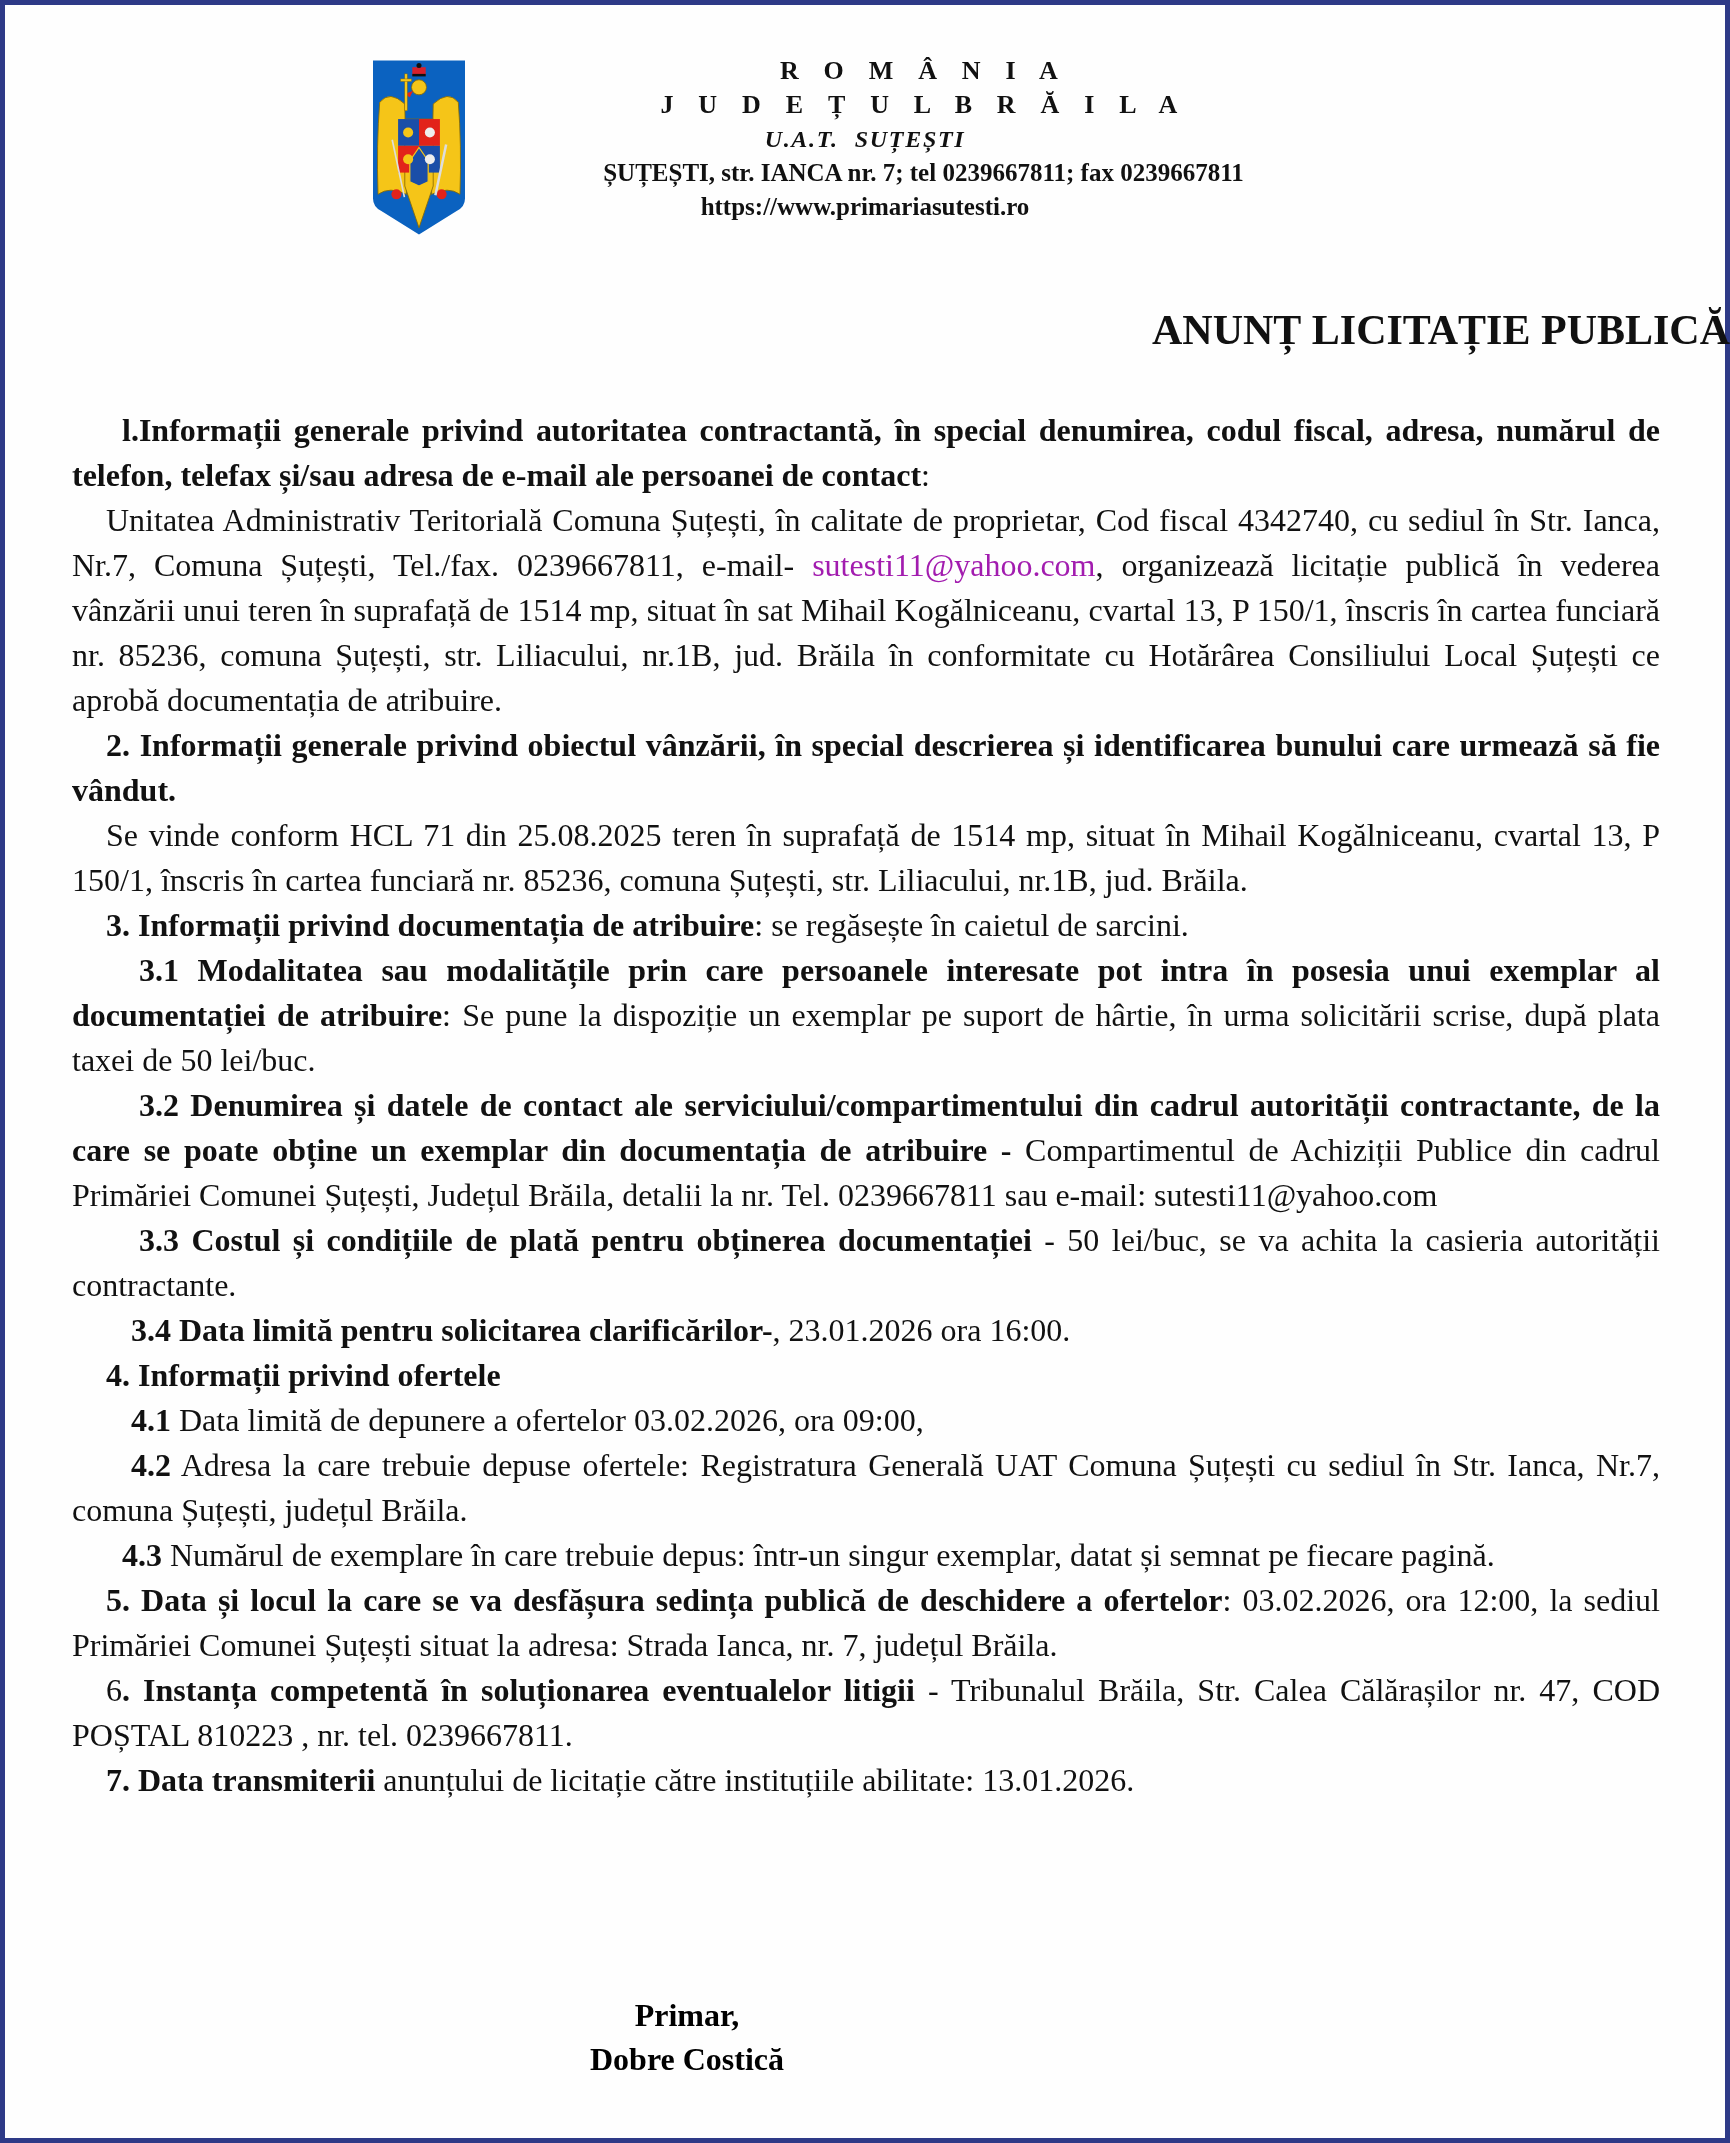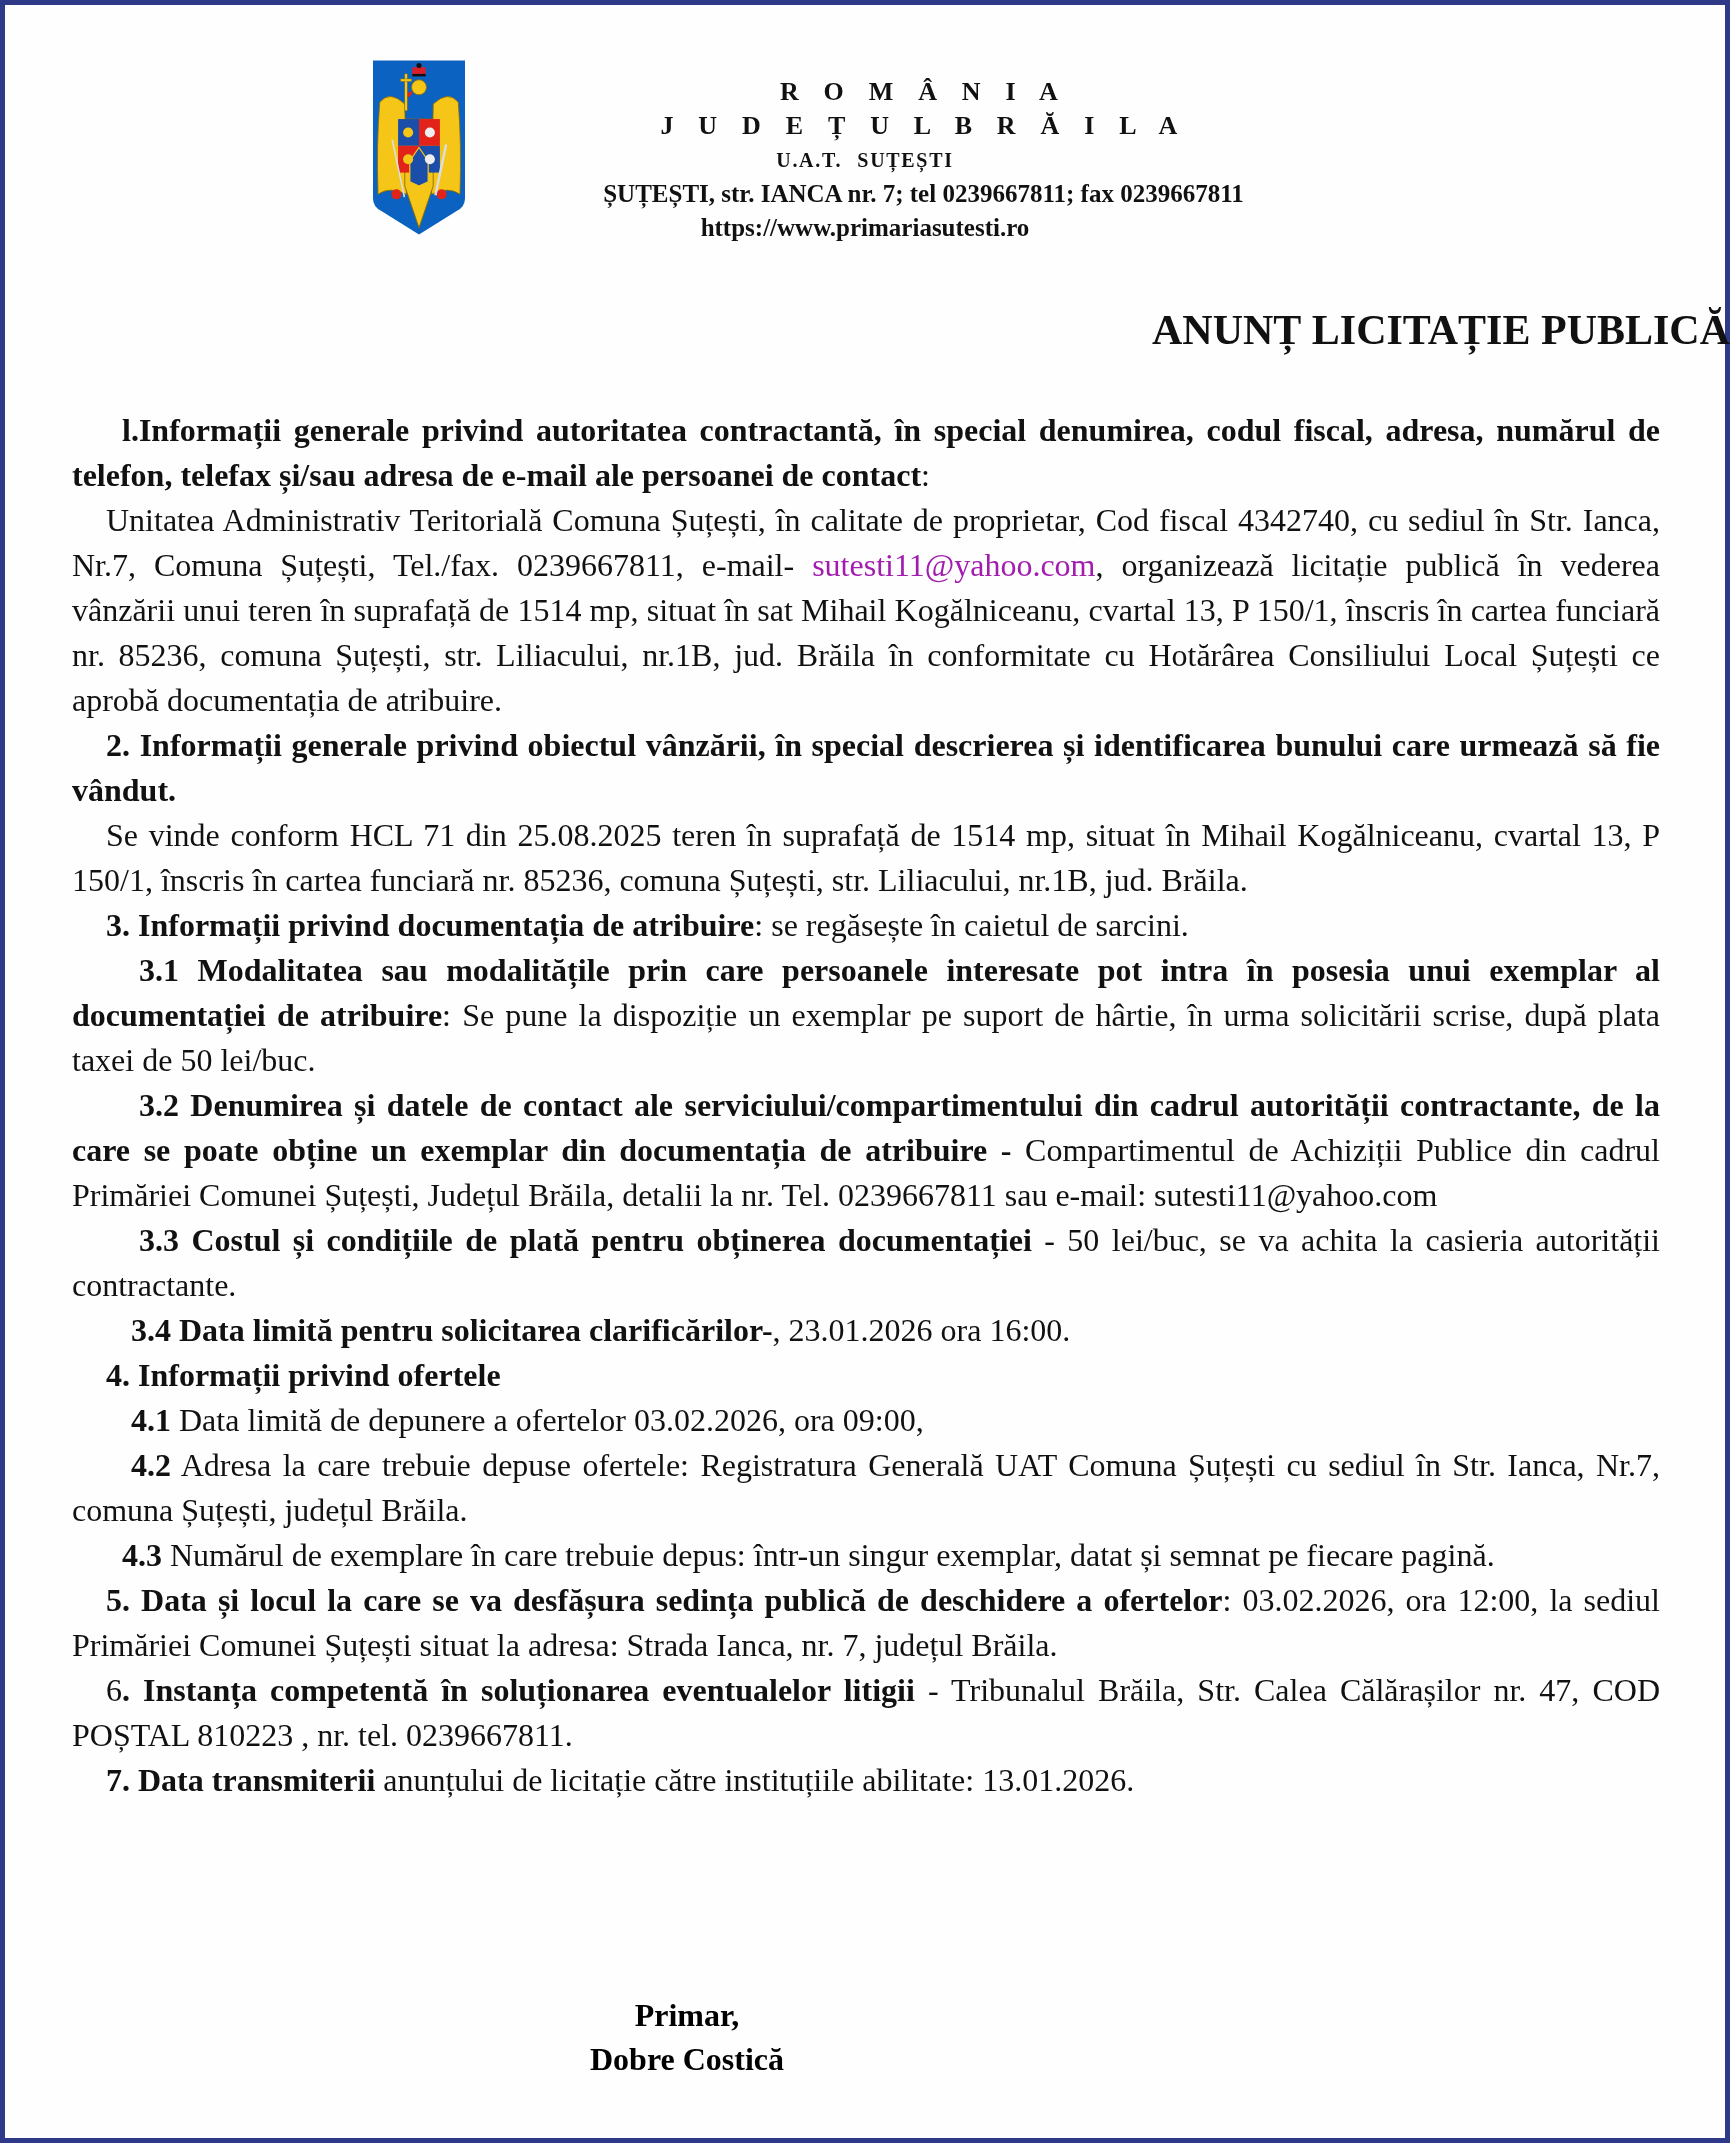--- a/index.html
+++ b/index.html
@@ -5,26 +5,26 @@
   html, body { margin: 0; padding: 0; background: #ffffff; }
   body { width: 1730px; height: 2143px; position: relative; overflow: hidden; }
   .frame {
     position: absolute; left: 0; top: 0; width: 1730px; height: 2143px;
     box-sizing: border-box; border: 5px solid #2e3a87; background: #fefefe;
   }
   .crest {
     position: absolute; left: 373px; top: 60px; width: 92px; height: 175px;
   }
   .header {
-    position: absolute; left: 0; width: 1730px; top: 75px; text-align: center;
+    position: absolute; left: 0; width: 1730px; top: 54px; text-align: center;
     font-family: "Liberation Serif", serif; font-weight: bold; color: #111;
   }
   .header .l1 { font-size: 26px; letter-spacing: 9.2px; line-height: 34px; padding-left: 117px; }
   .header .l2 { font-size: 26px; letter-spacing: 9.2px; line-height: 34px; padding-left: 117px; }
-  .header .l3 { font-size: 20px; letter-spacing: 1.7px; line-height: 34px; word-spacing: 8.4px; }
+  .header .l3 { font-size: 24px; letter-spacing: 1.7px; line-height: 34px; word-spacing: 8.4px; font-style: italic; }
   .header .l4 { font-size: 25px; line-height: 34px; padding-left: 117px; }
   .header .l5 { font-size: 25px; line-height: 34px; }
   .title {
     position: absolute; left: 0; width: 1730px; top: 305px; text-align: right;
     font-family: "Liberation Serif", serif; font-weight: bold; font-size: 42px;
     line-height: 50px; color: #111;
   }
   .body {
     position: absolute; left: 72px; top: 408px; width: 1588px;
     font-family: "Liberation Serif", serif; font-size: 32px; line-height: 45px;

